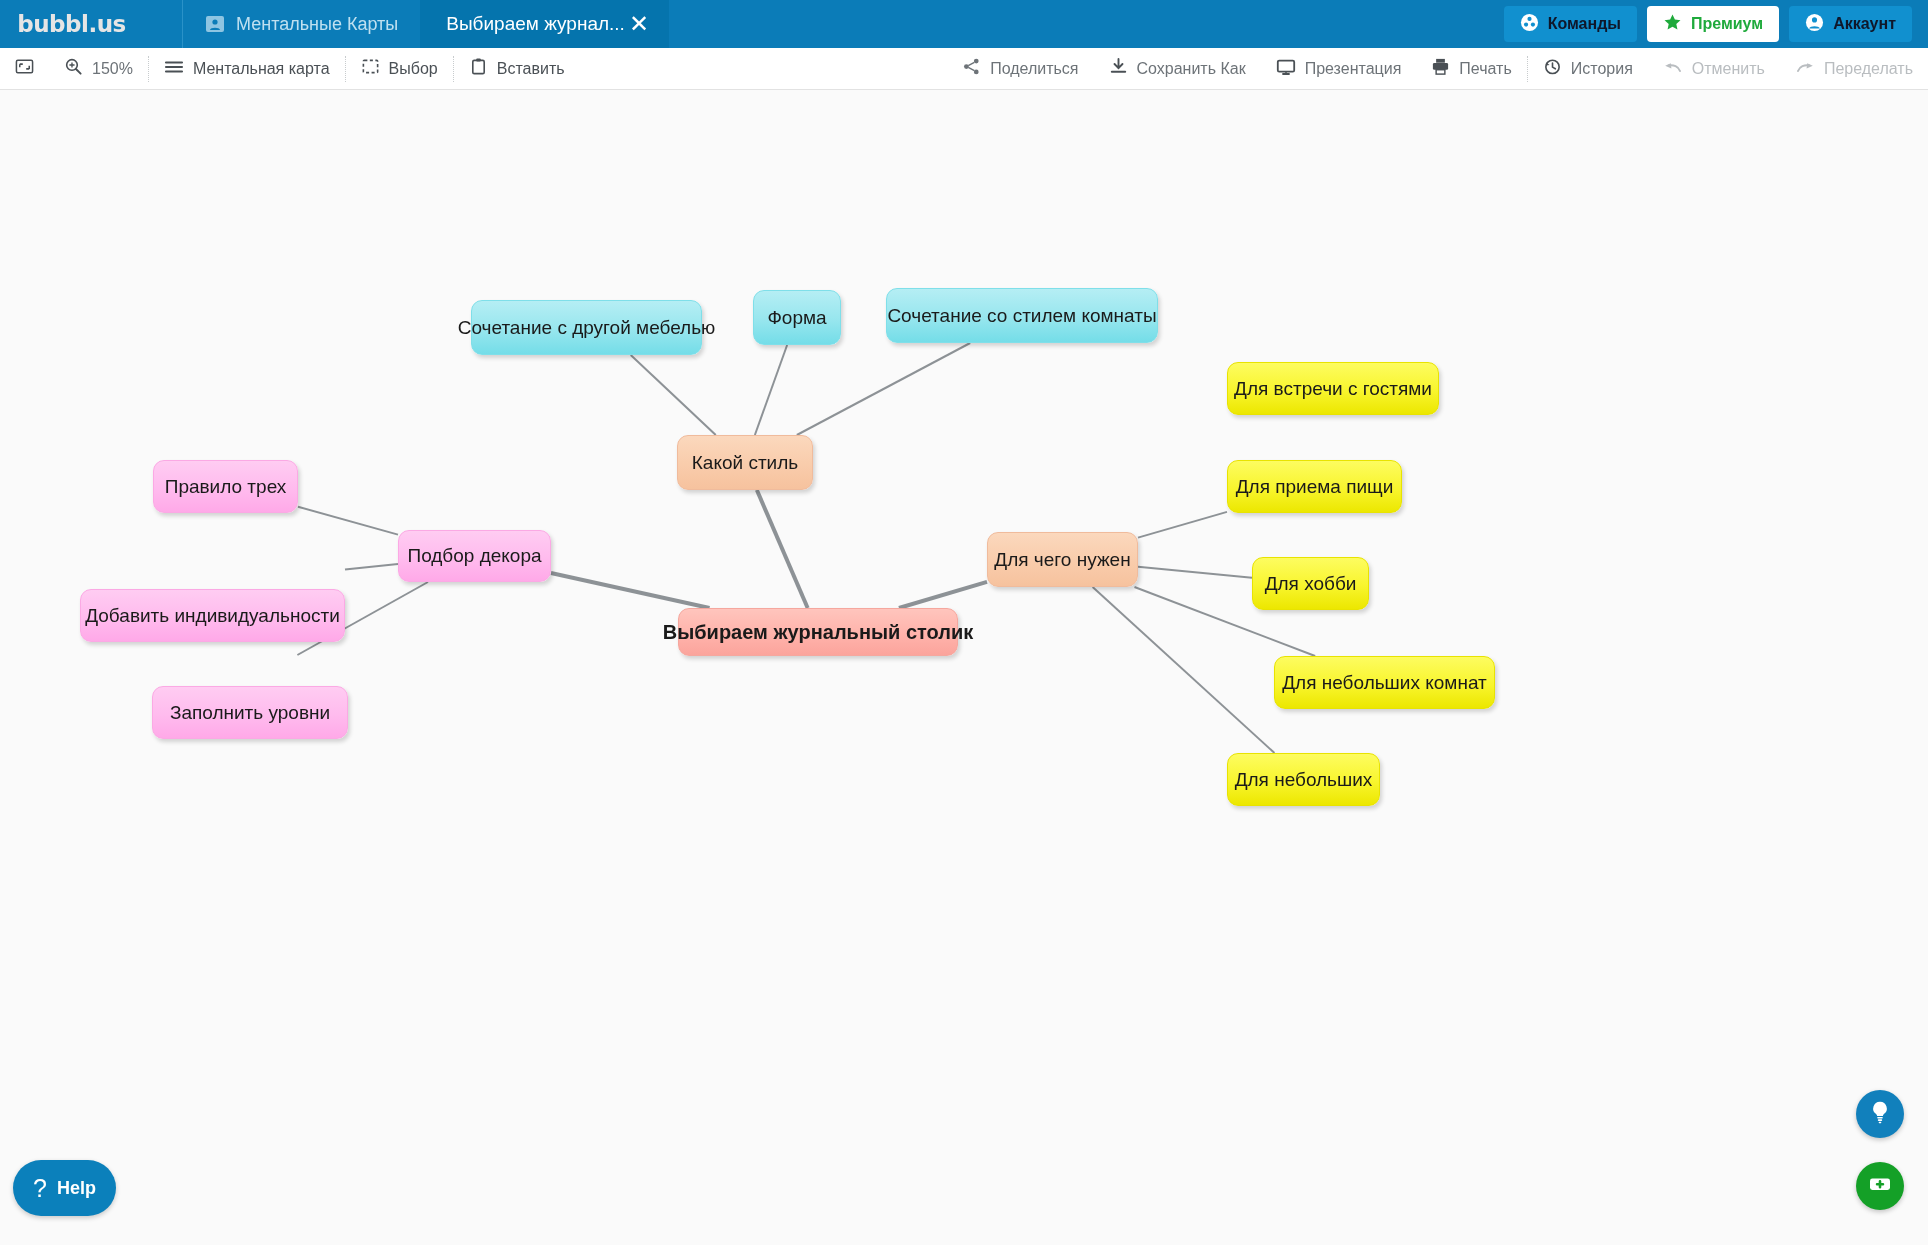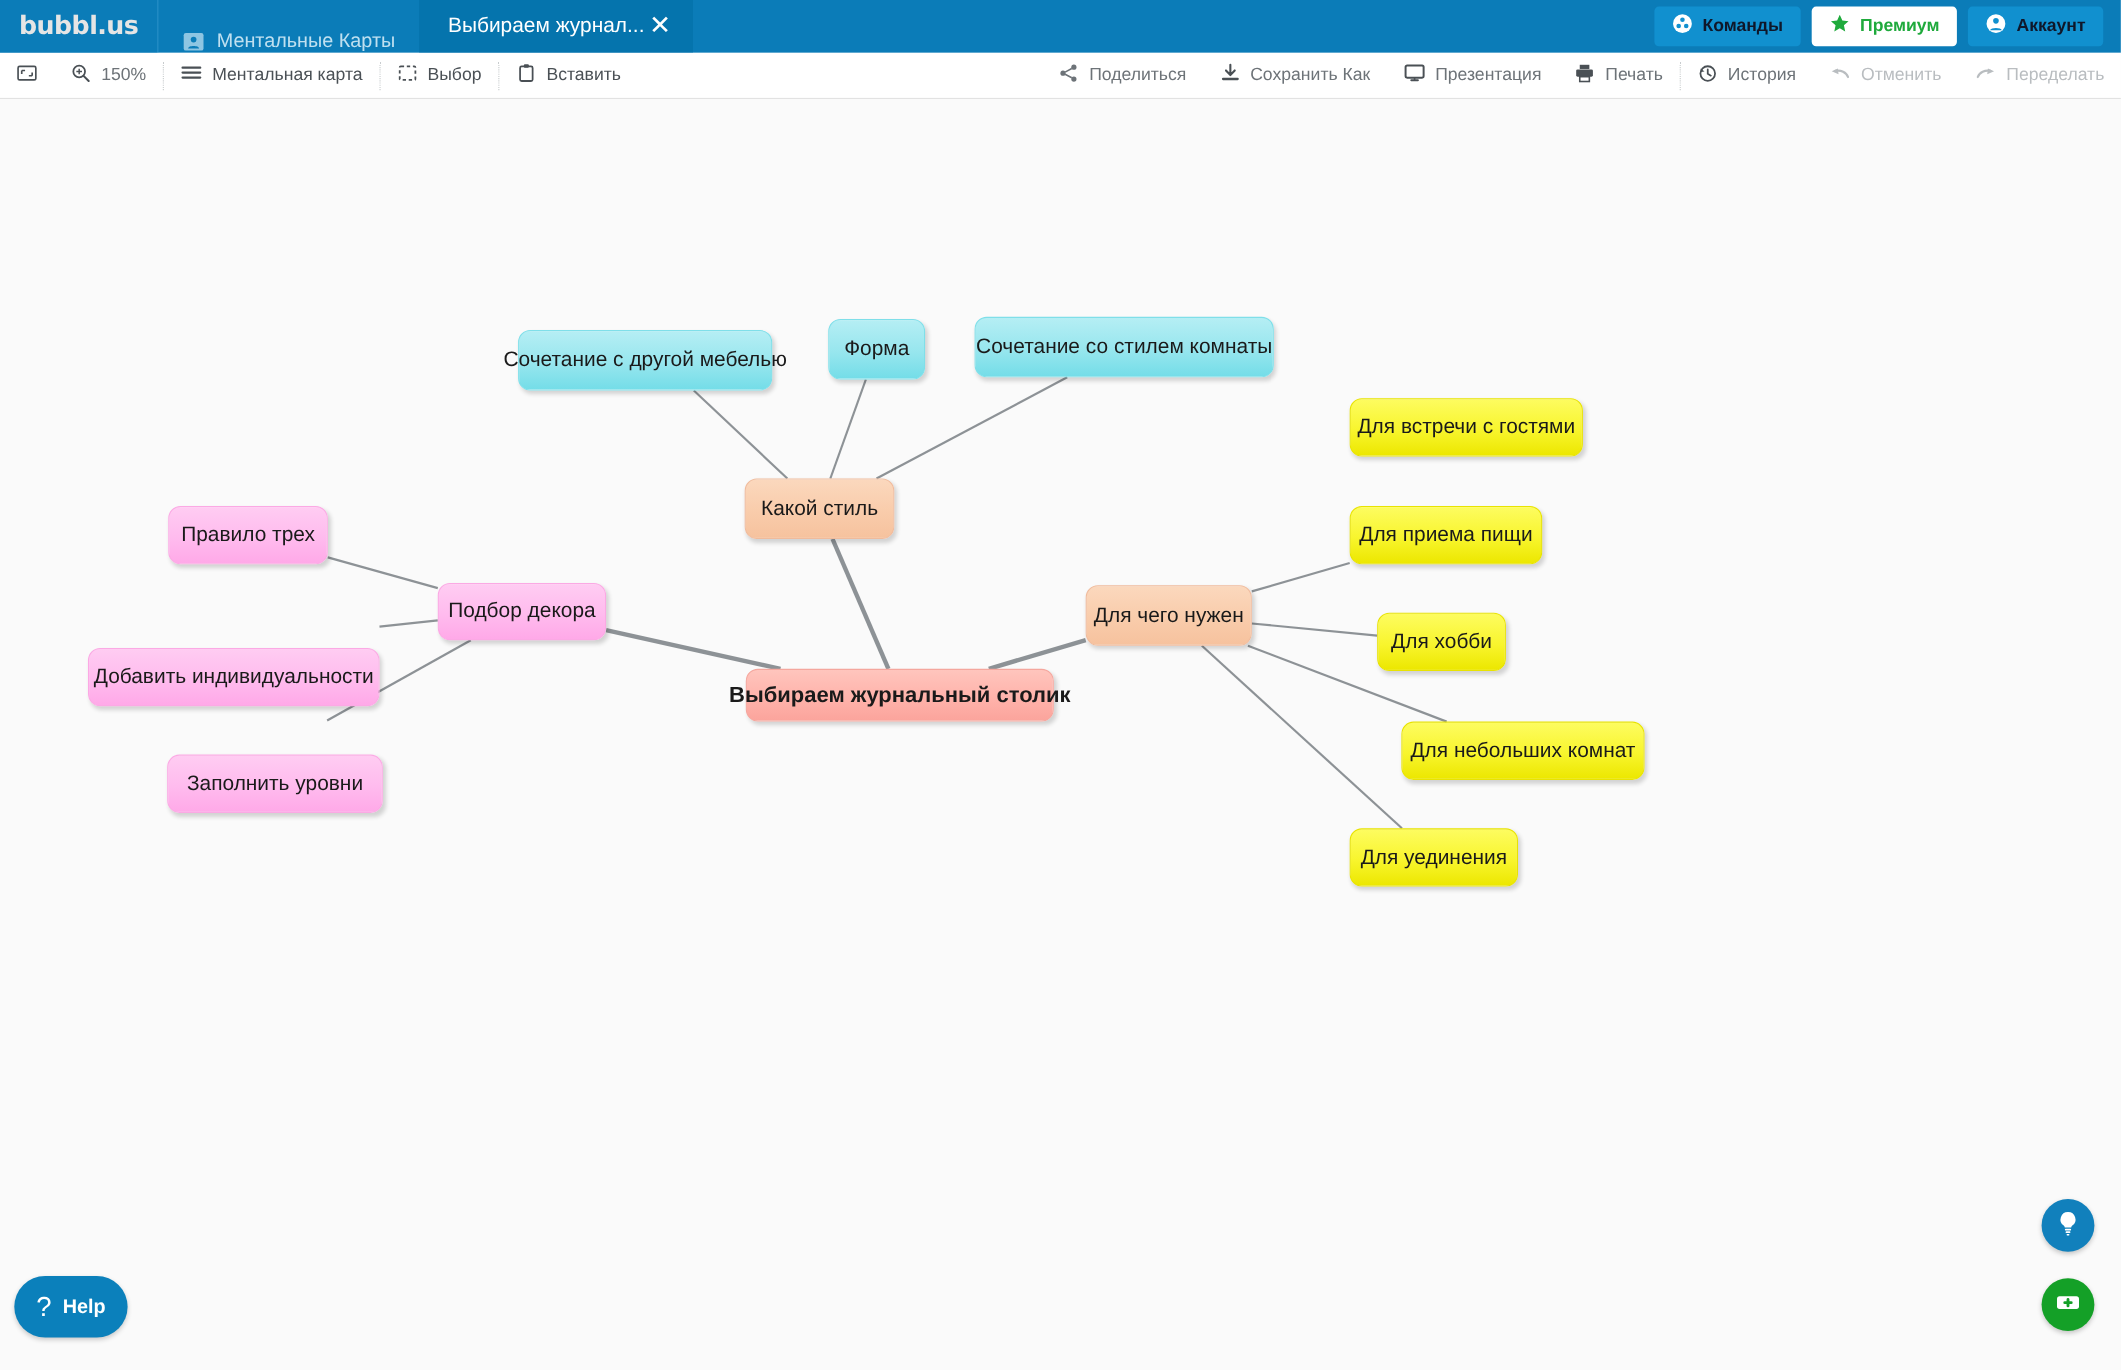--- a/index.html
+++ b/index.html
@@ -21,27 +21,28 @@
     width: 143px; height: 48px;
     display: flex; align-items: center; justify-content: center;
     background: #0b7cb8;
   }
   .logo-text {
     font-family: "DejaVu Sans", sans-serif;
     font-size: 23px; font-weight: 700; color: #e5e5e5;
     letter-spacing: -0.5px;
   }
   .nav-tab {
-    display: flex; align-items: flex-end; gap: 11px;
+    display: flex; align-items: center; gap: 11px;
     padding: 0 22px;
     height: 48px;
     color: #bfe0f0;
     font-size: 18px;
     cursor: pointer;
     border-left: 1px solid #2a92c8;
+    margin-left: 39px;
   }
   .nav-tab .glyph { display:flex; align-items:center; }
   .doc-tab {
     display: flex; align-items: center; gap: 2px;
     padding: 0 18px 0 26px;
     height: 48px;
     background: #0574ad;
     color: #ffffff;
     font-size: 19px;
     cursor: pointer;
@@ -413,21 +414,21 @@
       <div class="node yellow" style="left: 1227px; top: 370px; width: 175px; height: 53px;">
         <span>Для приема пищи</span>
       </div>
       <div class="node yellow" style="left: 1252px; top: 467px; width: 117px; height: 53px;">
         <span>Для хобби</span>
       </div>
       <div class="node yellow" style="left: 1274px; top: 566px; width: 221px; height: 53px;">
         <span>Для небольших комнат</span>
       </div>
       <div class="node yellow" style="left: 1227px; top: 663px; width: 153px; height: 53px;">
-        <span>Для уединения</span>
+        <span>Для небольших</span>
       </div>
     </div>
 
   <div class="help-fab">
     <span class="qmark">?</span>
     <span>Help</span>
   </div>
 
   <div class="fab tips">
     <span>

